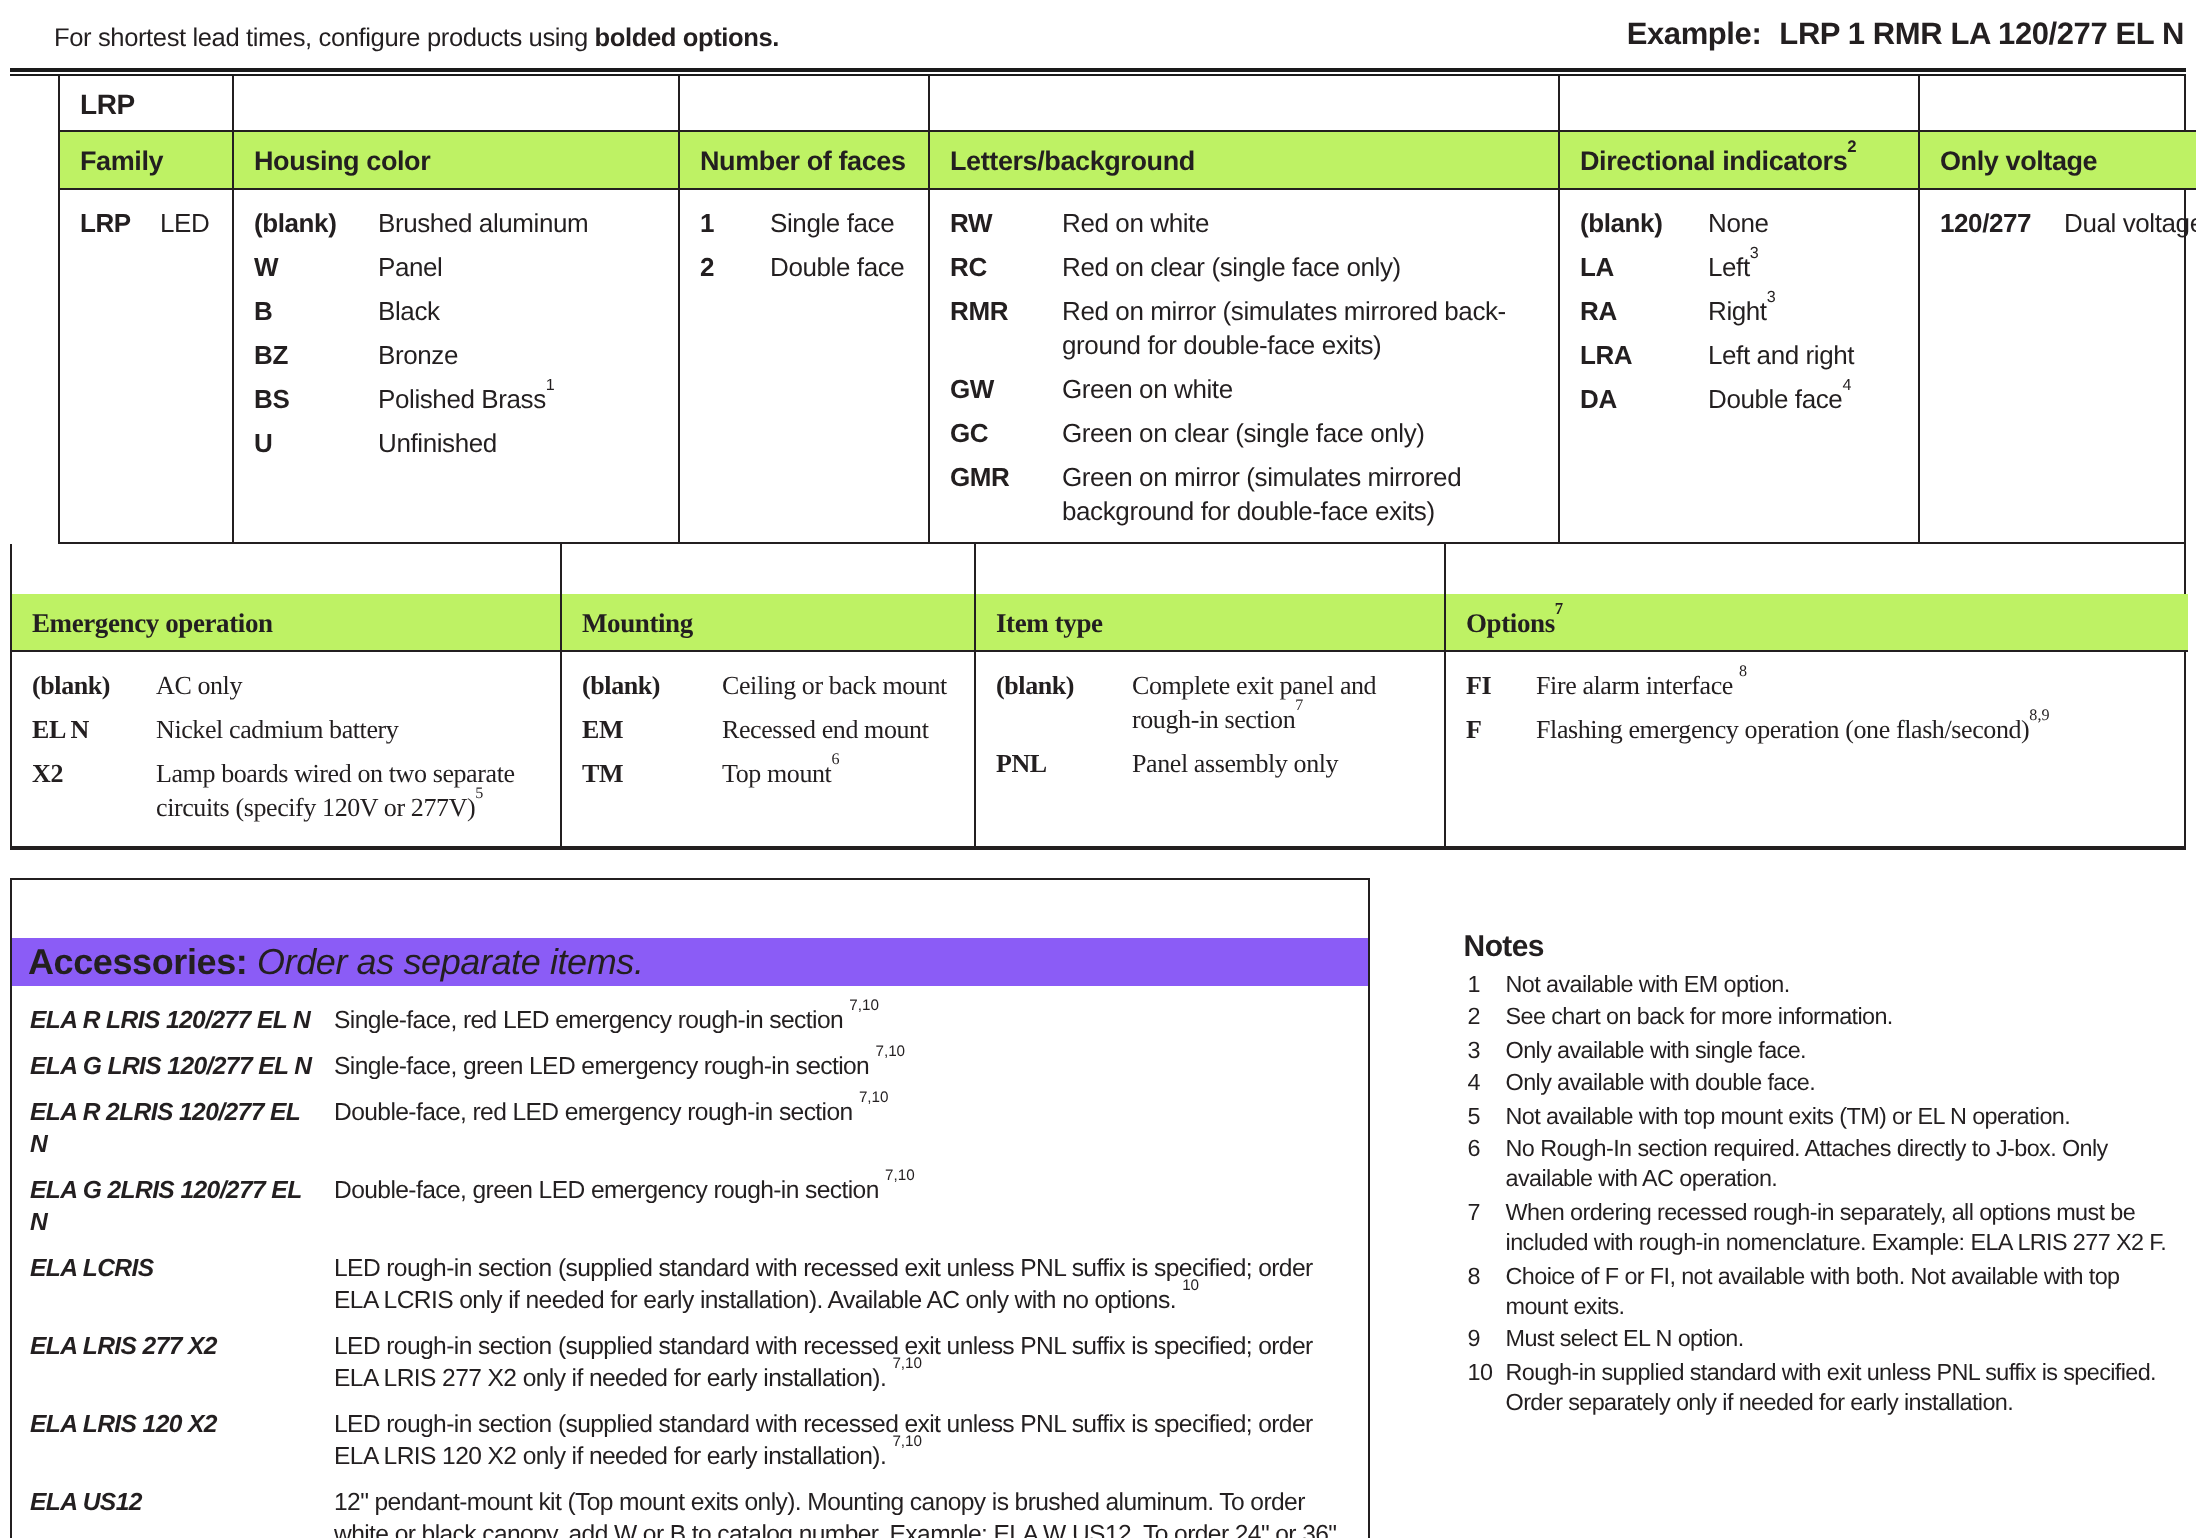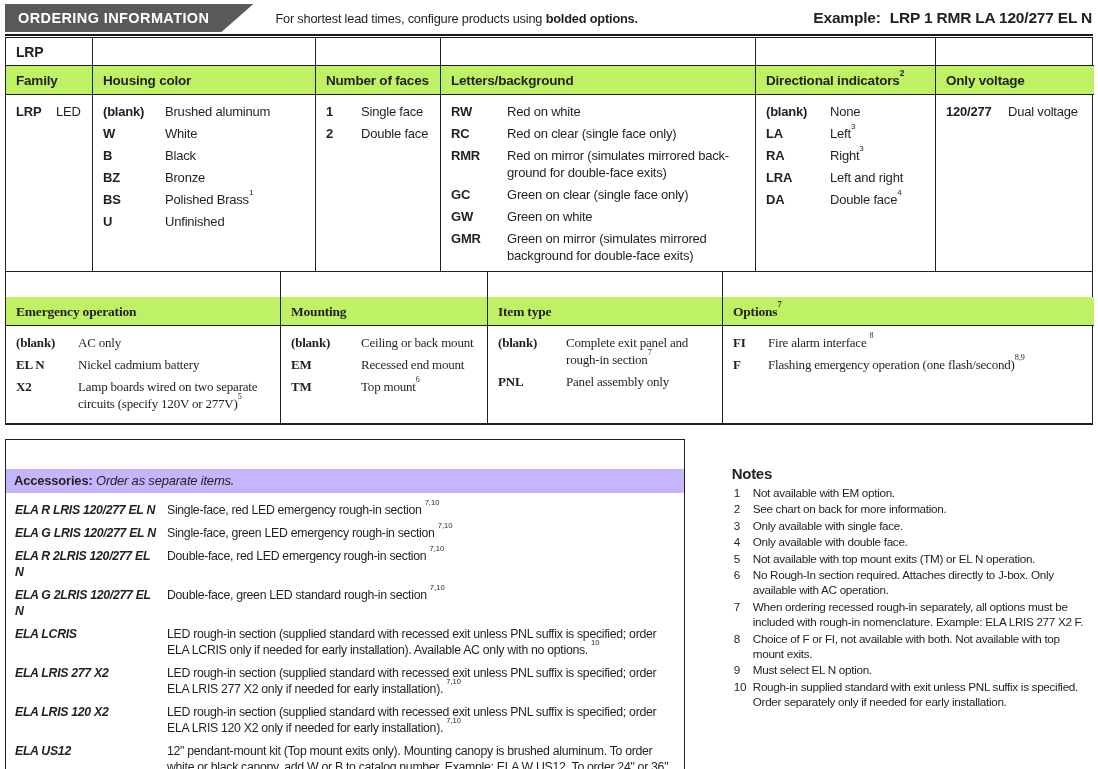--- a/index.html
+++ b/index.html
@@ -25,21 +25,21 @@
   .tagline .b { font-weight:bold; }
   .example { margin-left:auto; font-size:15.5px; font-weight:bold; white-space:nowrap; padding-right:1px; }
   .example .val { margin-left:9px; }
 
   .dblrule { margin-top:2px; border-top:2.5px solid #1a1a1a; height:4px; border-bottom:1.5px solid #1a1a1a; }
 
   sup { font-size:62%; line-height:0; position:relative; top:-0.45em; letter-spacing:0; }
 
   
   .grid { display:grid; border-left:1.5px solid #231f20; border-right:1.5px solid #231f20; }
-  .t1 { grid-template-columns:87px 223px 125px 315px 180px 158px; border-bottom:1.5px solid #231f20; }
+  .t1 { grid-template-columns:87px 223px 125px 315px 180px 158px; border-bottom:1.5px solid #231f20;margin-left:24px; }
   .t2 { grid-template-columns:275px 207px 235px 371px; border-bottom:2.5px solid #231f20;font-family:Liberation Serif, serif; }
   .cell { border-right:1px solid #231f20; padding-left:10px; }
   .cell.last { border-right:none; }
   .r1 { height:28px; line-height:28px; border-bottom:1px solid #231f20; font-weight:bold; font-size:14px; }
   .hdr {
     height:29px; line-height:29px; background:#bef264;
     font-weight:bold; font-size:13.5px; border-bottom:1px solid #231f20;
     white-space:nowrap;
   }
   .body { padding-top:8px; padding-bottom:6px; font-size:13px; padding-right:8px; }
@@ -56,41 +56,40 @@
   .c-emerg .code { flex-basis:62px; }
   .c-mount .code { flex-basis:70px; }
   .c-item .code { flex-basis:68px; }
   .c-opt .code { flex-basis:35px; }
   .desc { white-space:pre-line; flex:1; }
 
   
   .bottom { display:flex; margin-top:14px; }
   .accbox { width:685px; border:1.5px solid #231f20; }
   .acc-strip { height:29px; }
-  .accbar { background:#c4b5fd; height:24px; line-height:24px; padding-left:8px; font-size:13px; }
+  .accbar { background:#8b5cf6; height:24px; line-height:24px; padding-left:8px; font-size:18px; }
   .accbar .t { font-weight:bold; }
   .accbar .s { font-style:italic; }
   .accrows { padding:9px 6px 0 9px; }
   .acc-row { display:flex; margin-bottom:7px; font-size:12.3px; line-height:16px; letter-spacing:-0.3px; }
   .acc-code { flex:0 0 152px; font-weight:bold; padding-right:6px;font-style:italic; }
   .acc-desc { white-space:pre-line; flex:1; }
 
   .notes { margin-left:47px; width:364px; font-size:11.7px; letter-spacing:-0.3px; padding-top:26px; }
   .notes-title { font-weight:bold; font-size:15px; margin-bottom:3px; }
   .note { display:flex; line-height:15.4px; margin-bottom:1px; }
   .note-num { flex:0 0 21px; padding-left:2px; }
   .note-text { flex:1; }
 </style>
 </head>
 <body>
 
 <div class="page">
 
   <div class="topbar">
-    <div class="banner">ORDERING INFORMATION</div>
     <div class="tagline"><span>For shortest lead times, configure products using </span><span class="b">bolded options.</span></div>
     <div class="example"><span>Example:</span><span class="val">LRP 1 RMR LA 120/277 EL N</span></div>
   </div>
   <div class="dblrule"></div>
 
   <div class="grid t1">
 
     <div class="cell r1">LRP</div>
     <div class="cell r1"></div>
     <div class="cell r1"></div>
@@ -111,21 +110,21 @@
           <span class="desc"><span>LED</span></span>
         </div>
     </div>
     <div class="cell body c-housing">
       <div class="item">
           <span class="code">(blank)</span>
           <span class="desc"><span>Brushed aluminum</span></span>
         </div>
       <div class="item">
           <span class="code">W</span>
-          <span class="desc"><span>White</span></span>
+          <span class="desc"><span>Panel</span></span>
         </div>
       <div class="item">
           <span class="code">B</span>
           <span class="desc"><span>Black</span></span>
         </div>
       <div class="item">
           <span class="code">BZ</span>
           <span class="desc"><span>Bronze</span></span>
         </div>
       <div class="item">
@@ -155,26 +154,26 @@
       <div class="item">
           <span class="code">RC</span>
           <span class="desc"><span>Red on clear (single face only)</span></span>
         </div>
       <div class="item">
           <span class="code">RMR</span>
           <span class="desc"><span>Red on mirror (simulates mirrored back-
 ground for double-face exits)</span></span>
         </div>
       <div class="item">
+          <span class="code">GW</span>
+          <span class="desc"><span>Green on white</span></span>
+        </div>
+      <div class="item">
           <span class="code">GC</span>
           <span class="desc"><span>Green on clear (single face only)</span></span>
-        </div>
-      <div class="item">
-          <span class="code">GW</span>
-          <span class="desc"><span>Green on white</span></span>
         </div>
       <div class="item">
           <span class="code">GMR</span>
           <span class="desc"><span>Green on mirror (simulates mirrored
 background for double-face exits)</span></span>
         </div>
     </div>
     <div class="cell body c-dir">
       <div class="item">
           <span class="code">(blank)</span>
@@ -282,21 +281,21 @@
         <div class="acc-row">
             <div class="acc-code">ELA G LRIS 120/277 EL N</div>
             <div class="acc-desc"><span>Single-face, green LED emergency rough-in section </span><sup>7,10</sup></div>
           </div>
         <div class="acc-row">
             <div class="acc-code">ELA R 2LRIS 120/277 EL N</div>
             <div class="acc-desc"><span>Double-face, red LED emergency rough-in section </span><sup>7,10</sup></div>
           </div>
         <div class="acc-row">
             <div class="acc-code">ELA G 2LRIS 120/277 EL N</div>
-            <div class="acc-desc"><span>Double-face, green LED standard rough-in section </span><sup>7,10</sup></div>
+            <div class="acc-desc"><span>Double-face, green LED emergency rough-in section </span><sup>7,10</sup></div>
           </div>
         <div class="acc-row">
             <div class="acc-code">ELA LCRIS</div>
             <div class="acc-desc"><span>LED rough-in section (supplied standard with recessed exit unless PNL suffix is specified; order
 ELA LCRIS only if needed for early installation). Available AC only with no options. </span><sup>10</sup></div>
           </div>
         <div class="acc-row">
             <div class="acc-code">ELA LRIS 277 X2</div>
             <div class="acc-desc"><span>LED rough-in section (supplied standard with recessed exit unless PNL suffix is specified; order
 ELA LRIS 277 X2 only if needed for early installation). </span><sup>7,10</sup></div>

